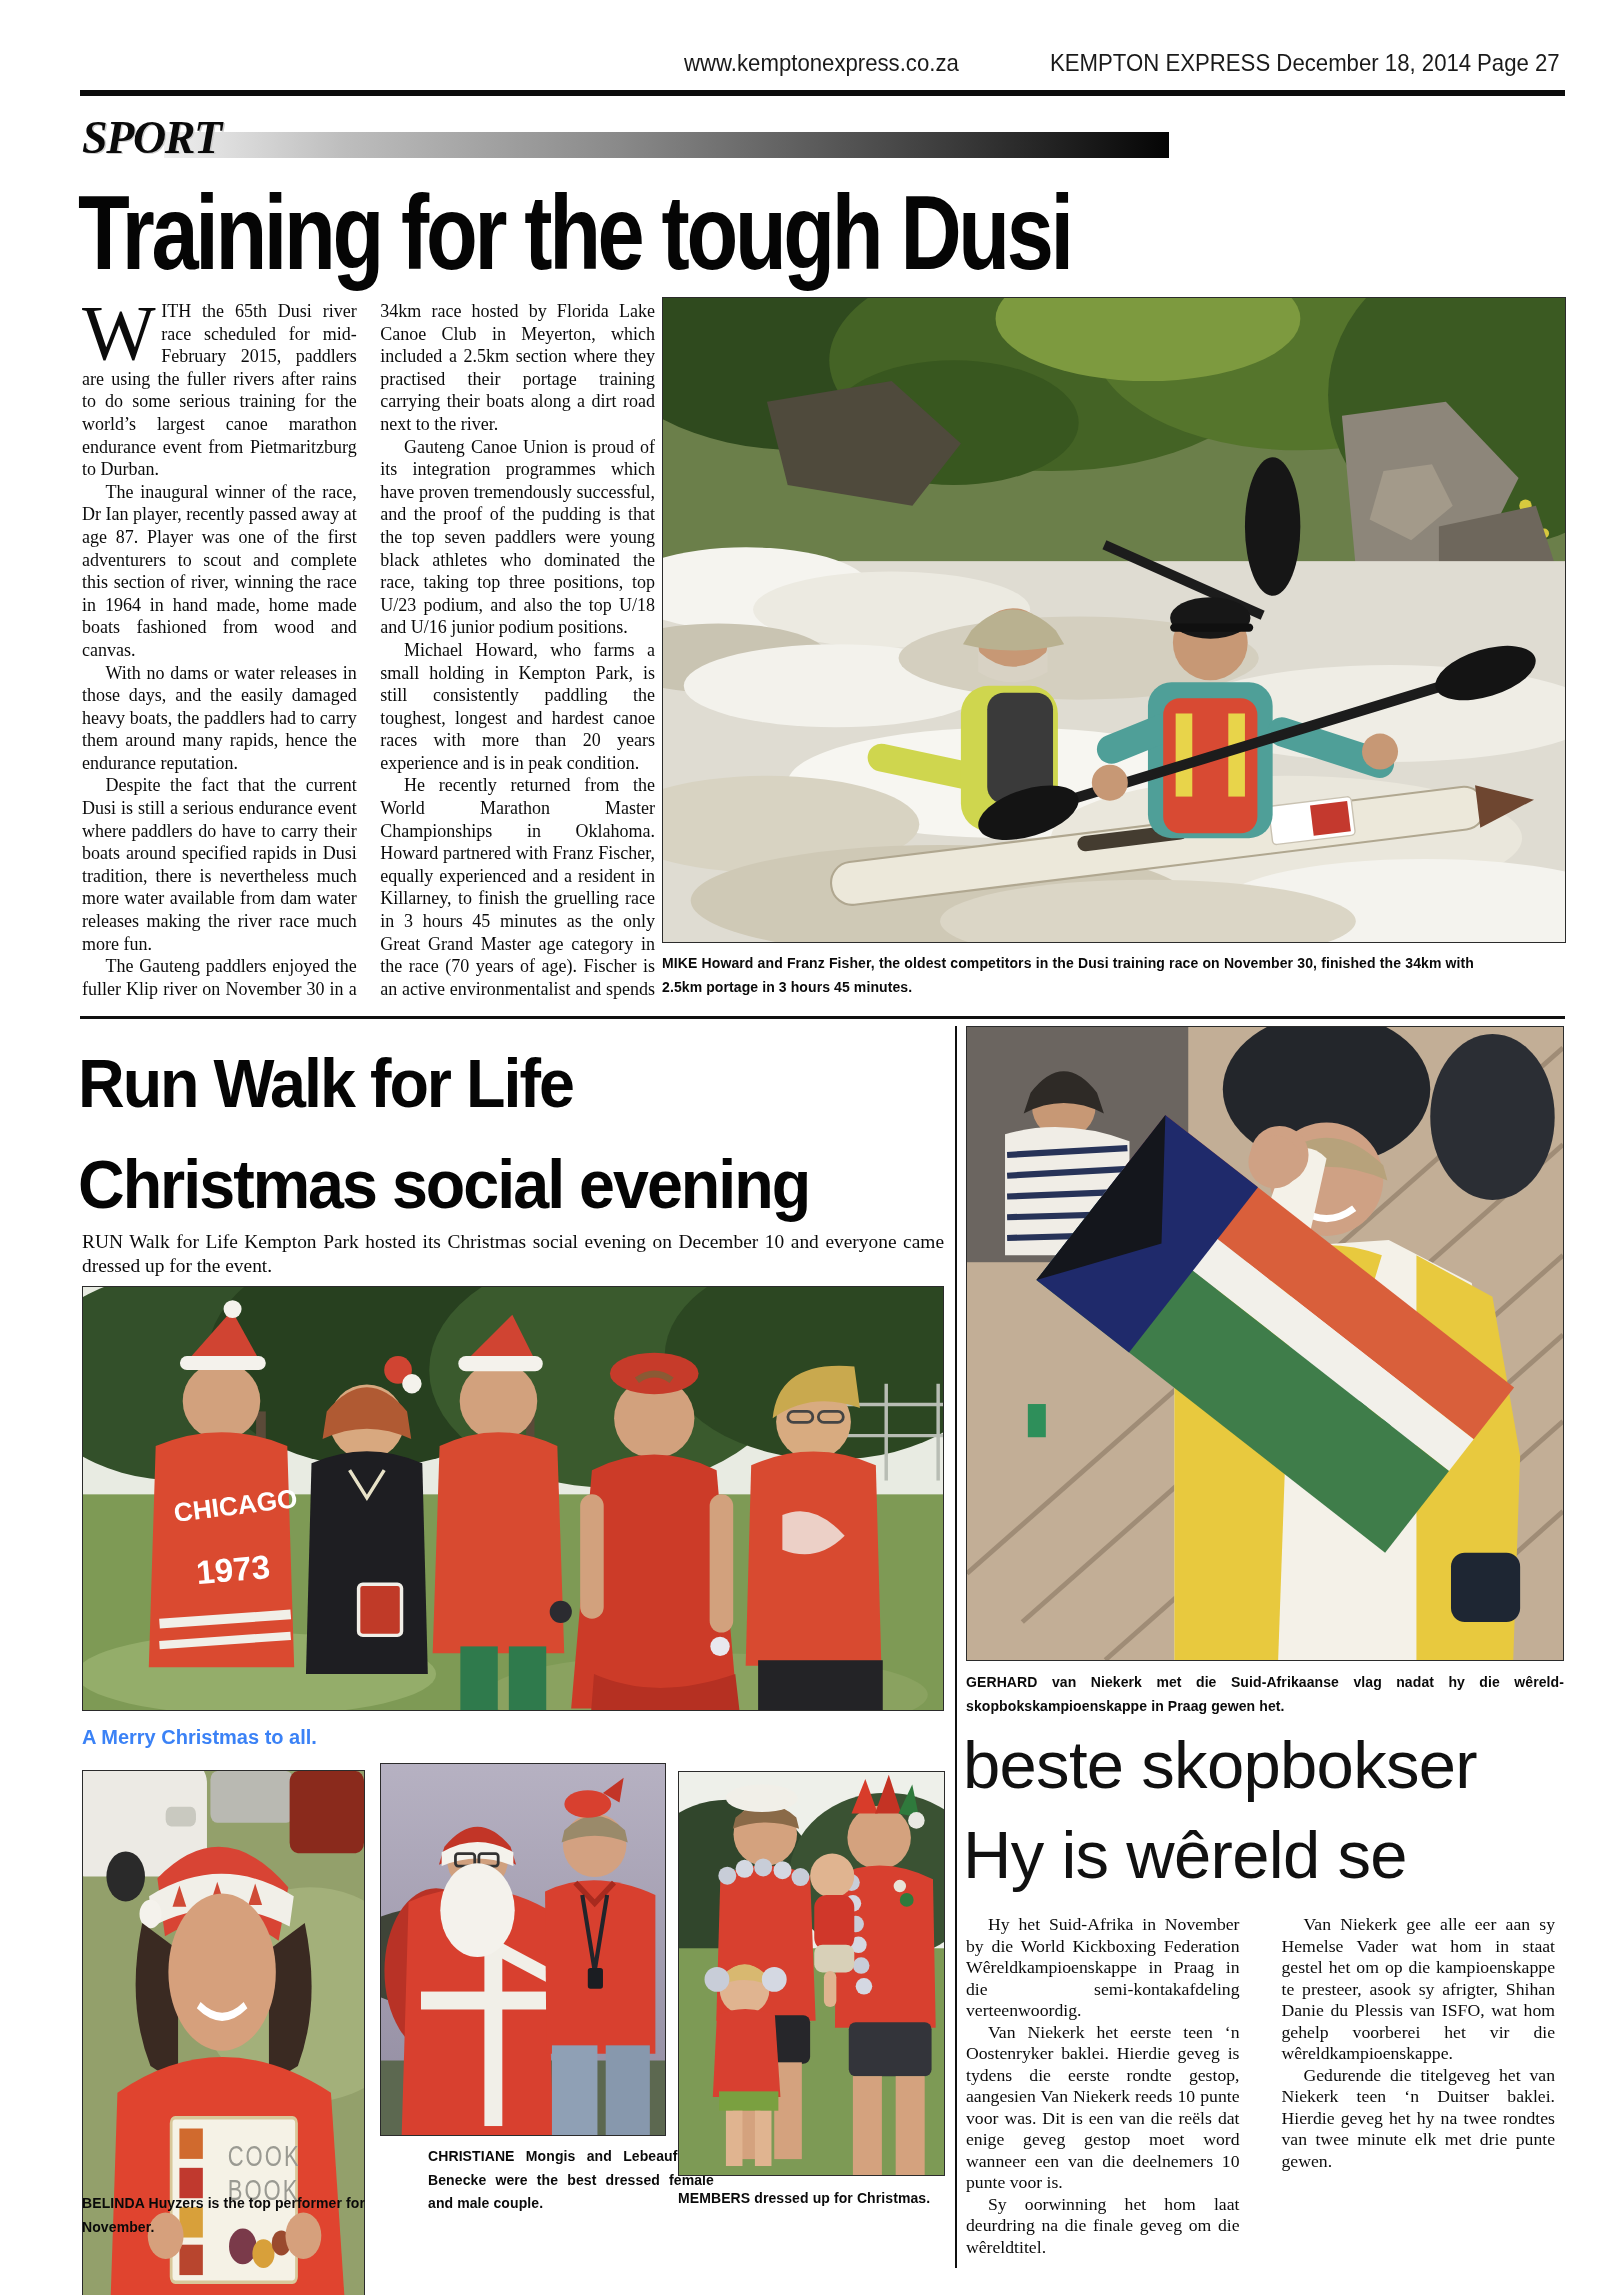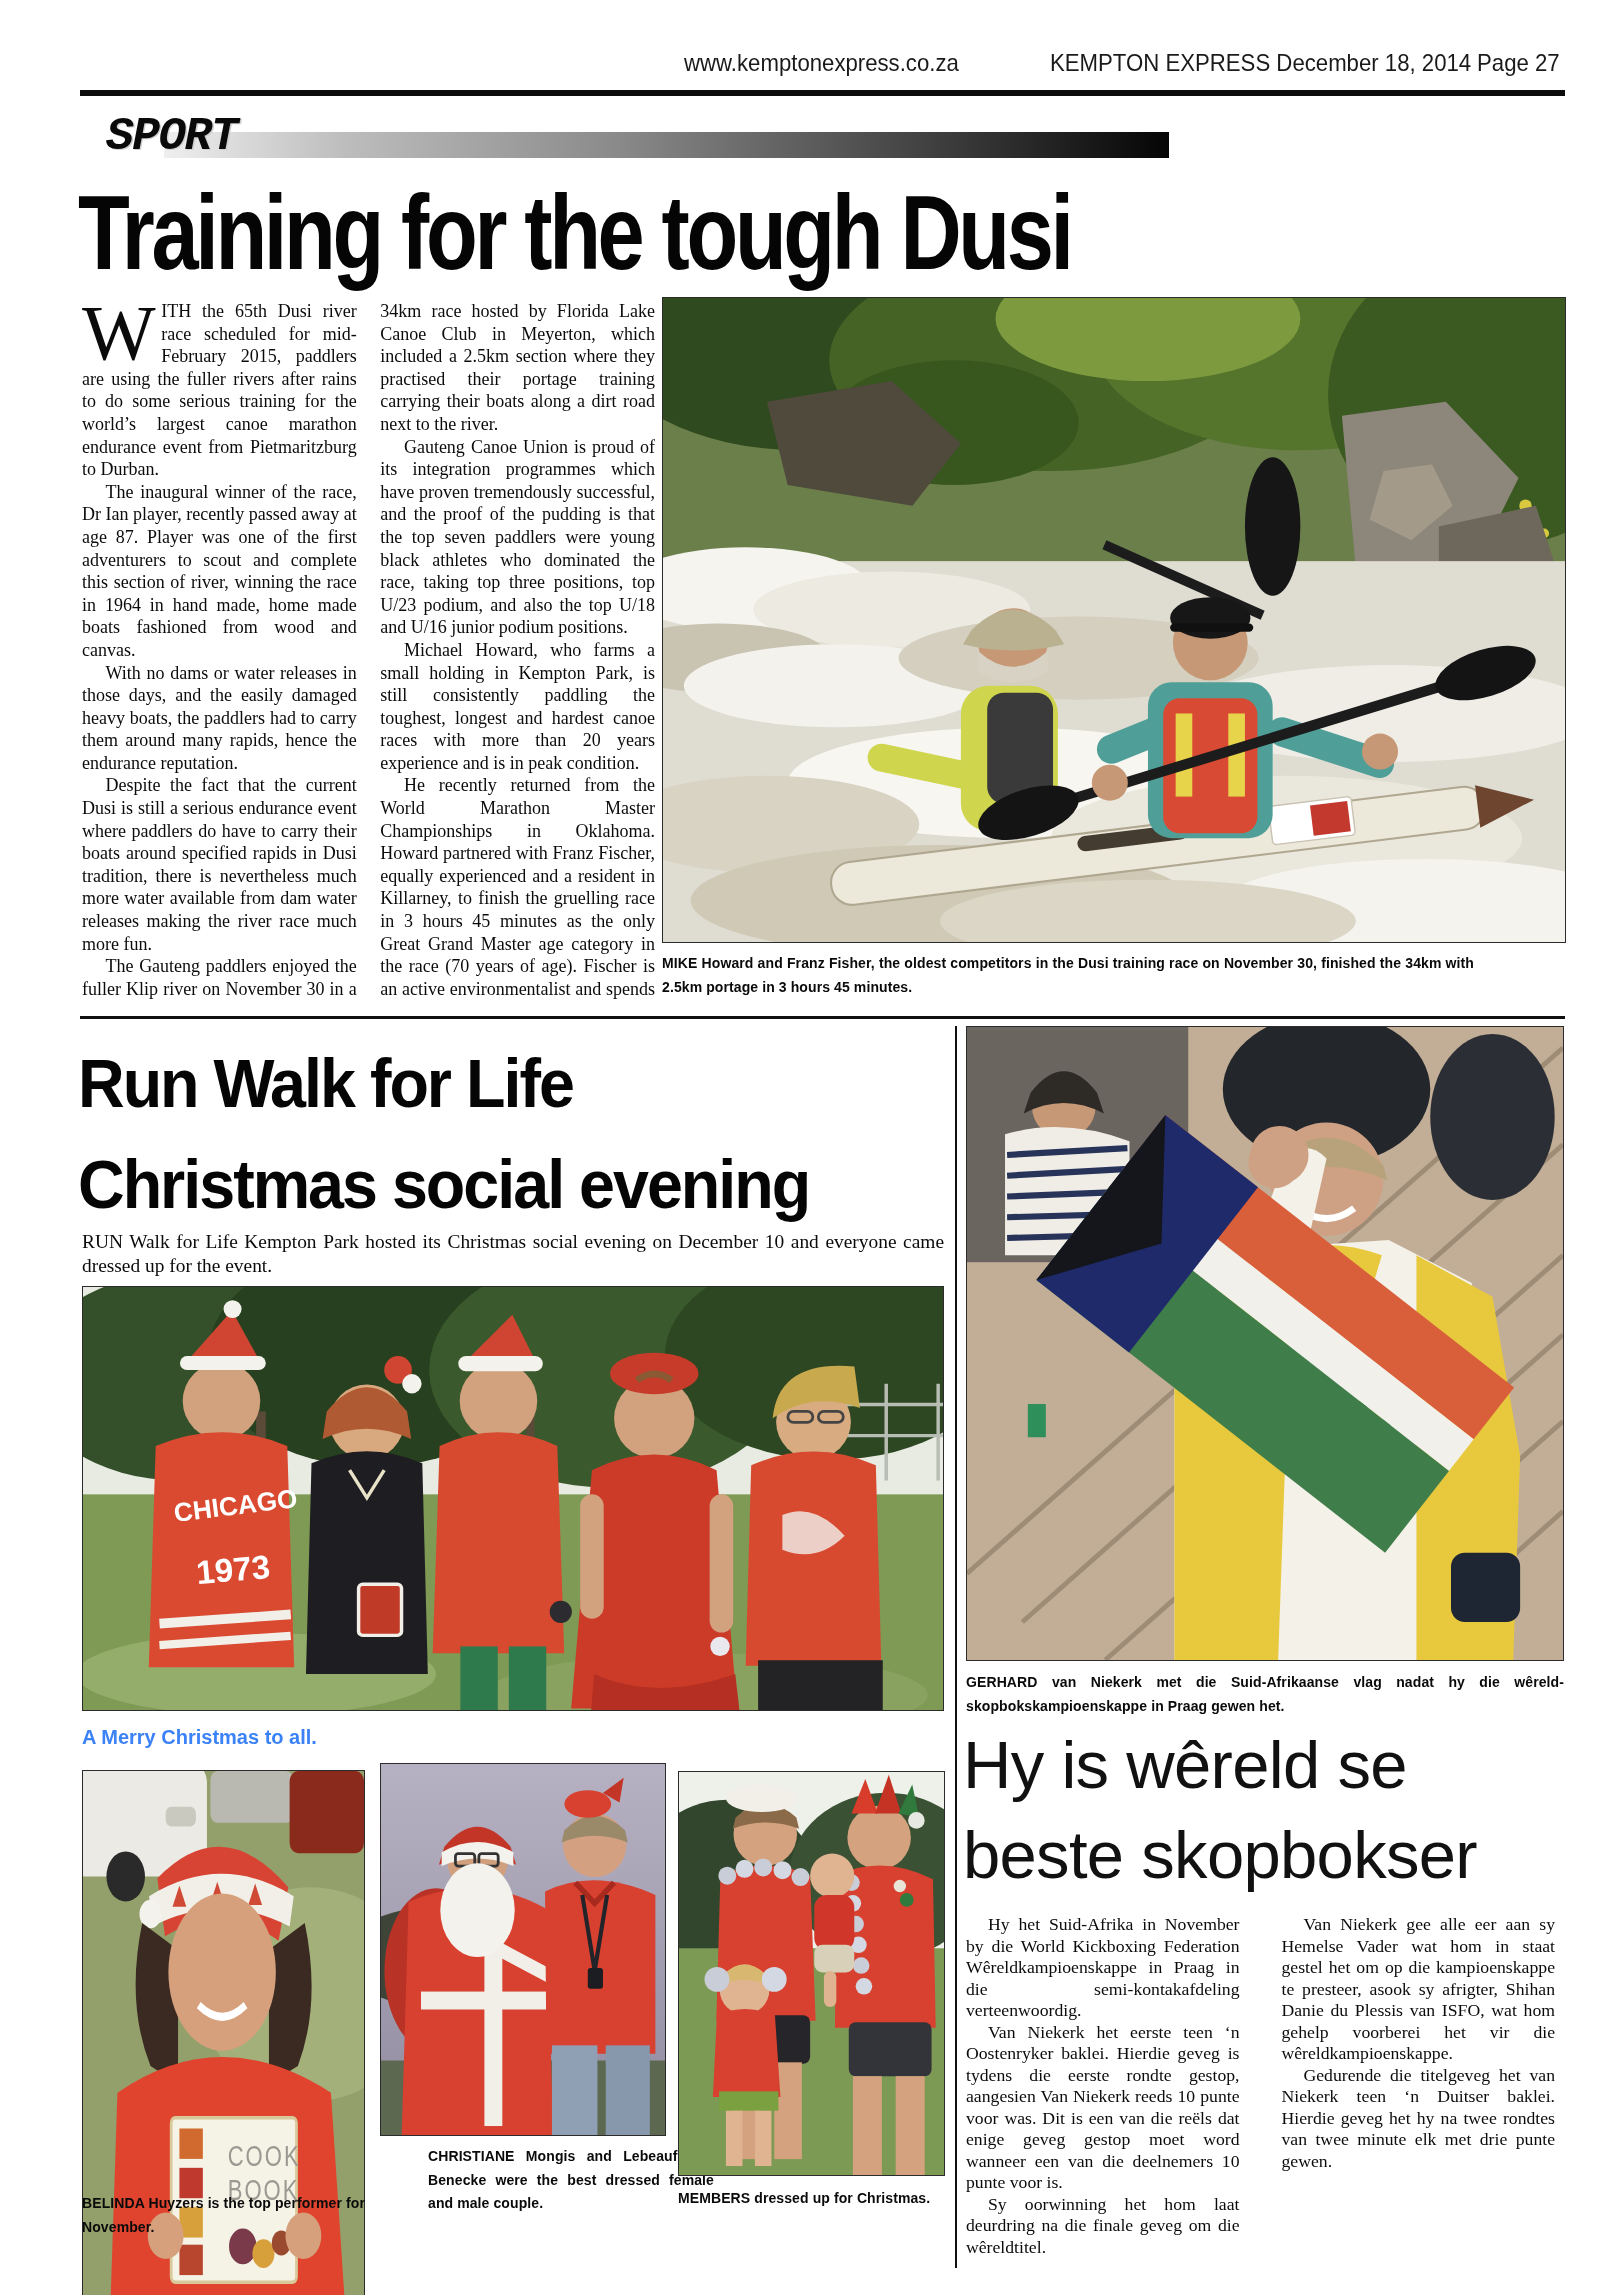--- a/index.html
+++ b/index.html
@@ -7,23 +7,23 @@
         font-family:"Liberation Serif", serif;color:#0b0b0b;}
   .abs{position:absolute;}
 
   
   .hdr{font-family:"Liberation Sans", sans-serif;font-size:23.6px;color:#1a1a1a;
        transform:scaleX(.94);transform-origin:0 50%;white-space:nowrap;}
   .toprule{background:#0c0c0c;}
 
   
   .sportbar{background:linear-gradient(to right,#efefef 0%,#bdbdbd 18%,#8a8a8a 45%,#3c3c3c 78%,#050505 100%);}
-  .sporttxt{font-family:Liberation Mono, monospace;font-weight:900;font-style:italic;
+  .sporttxt{font-family:Liberation Serif, serif;font-weight:900;font-style:italic;
             font-size:46px;letter-spacing:-1.4px;color:#0a0a0a;
-            text-shadow:1.4px 1.4px 0 #cfcfcf;margin-left:24px;}
+            text-shadow:1.4px 1.4px 0 #cfcfcf;}
 
   .headline1{font-family:"Liberation Sans", sans-serif;font-weight:700;font-size:106px;
              letter-spacing:-4.2px;white-space:nowrap;transform:scaleX(.8);transform-origin:0 0;color:#050505;}
 
   .bodycols{column-count:2;column-gap:23.6px;column-fill:auto;
             font-size:18px;line-height:22.6px;text-align:justify;}
   .bodycols p{margin:0;text-indent:23.6px;}
   .bodycols p.first{text-indent:0;}
   .dropcap{float:left;font-size:78px;line-height:60px;padding:2.8px 5.6px 0 0;font-weight:400;}
 
@@ -423,22 +423,22 @@
           <rect x="100" y="290" width="170" height="303" fill="#1f2a6b"></rect>
           <polygon points="100,290 210,440 100,593" fill="#14161c"></polygon>
         </g>
         <circle cx="445" cy="195" r="38" fill="#cfa184"></circle>
       </g>
     </svg>
   </div>
   <div class="abs cap" style="left:966px;top:1671px;width:598px;">GERHARD van Niekerk met die Suid-Afrikaanse vlag nadat hy die wêreld-skopbokskampioenskappe in Praag gewen het.</div>
 
   <div class="abs headline3" style="left:963px;top:1720px;">
+    <div>beste skopbokser</div>
     <div>Hy is wêreld se</div>
-    <div>beste skopbokser</div>
   </div>
 
   <div class="abs afrcols" style="left:966px;top:1914px;width:589px;height:383px;">
     <p>Hy het Suid-Afrika in November by die World Kickboxing Federation Wêreldkampioenskappe in Praag in die semi-kontakafdeling verteenwoordig.</p>
     <p>Van Niekerk het eerste teen ‘n Oostenryker baklei.  Hierdie geveg is tydens die eerste rondte gestop, aangesien Van Niekerk reeds 10 punte voor was.  Dit is een van die reëls dat enige geveg gestop moet word wanneer een van die deelnemers 10 punte voor is.</p>
     <p>Sy oorwinning het hom laat deurdring na die finale geveg om die wêreldtitel.</p>
     <p>Van Niekerk gee alle eer aan sy Hemelse Vader wat hom in staat gestel het om op die kampioenskappe te presteer, asook sy afrigter, Shihan Danie du Plessis van ISFO, wat hom gehelp voorberei het vir die wêreldkampioenskappe.</p>
     <p>Gedurende die titelgeveg het van Niekerk teen ‘n Duitser baklei. Hierdie geveg het hy na twee rondtes van twee minute elk met drie punte gewen.</p>
   </div>
 

